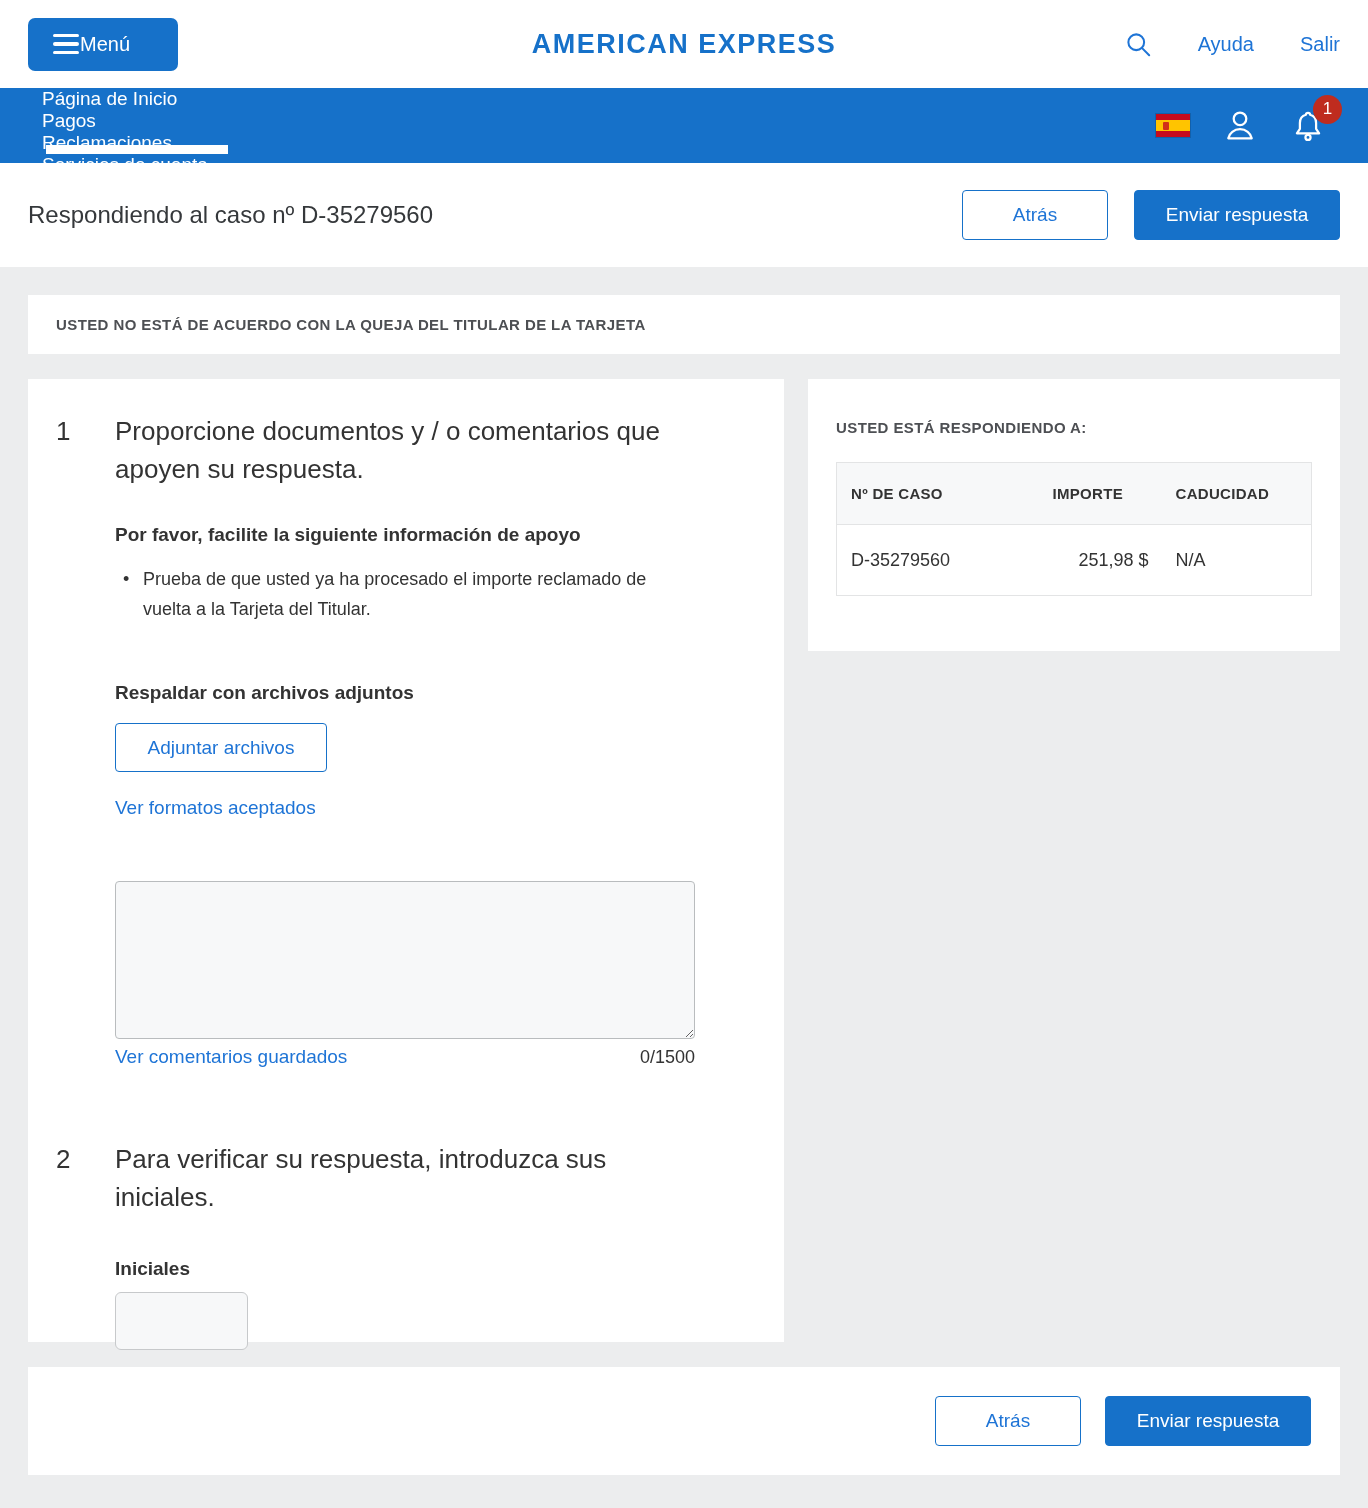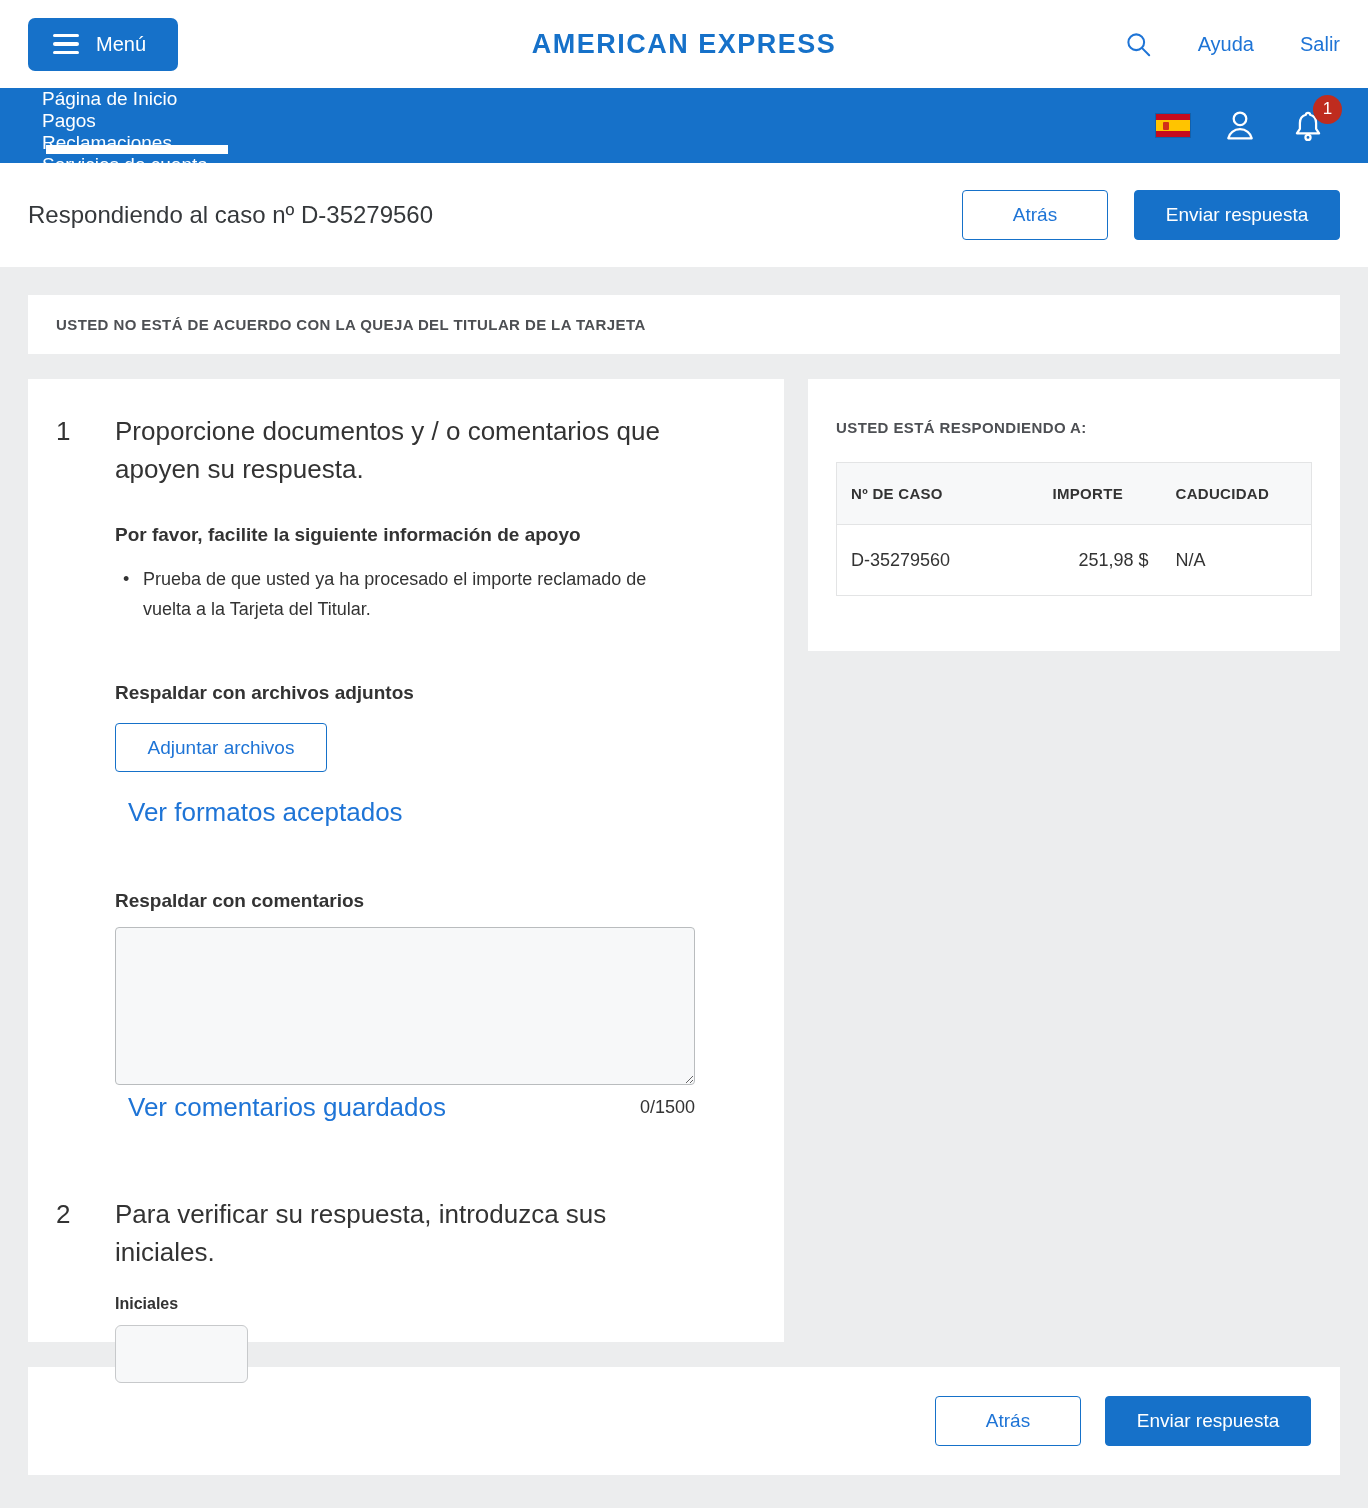--- a/index.html
+++ b/index.html
@@ -14,21 +14,21 @@
     --panel-border:#E3E4E5;
     --field-bg:#F7F8F9;
   }
   *{margin:0;padding:0;box-sizing:border-box;}
   html,body{background:#fff;}
   body{font-family:"Liberation Sans","DejaVu Sans",sans-serif;color:var(--text-dark);}
   .page{width:1368px;height:1508px;display:flex;flex-direction:column;overflow:hidden;background:#fff;}
 
   
   .top-header{height:88px;display:flex;align-items:center;padding:0 28px;position:relative;background:#fff;flex:0 0 auto;}
-  .menu-btn{display:flex;align-items:center;gap:17px;background:var(--brand-blue);color:#fff;border:none;border-radius:7px;width:150px;height:53px;padding:0 0 0 25px;font-size:20px;cursor:pointer;font-family:inherit;}
+  .menu-btn{display:flex;align-items:center;gap:1px;background:var(--brand-blue);color:#fff;border:none;border-radius:7px;width:150px;height:53px;padding:0 0 0 25px;font-size:20px;cursor:pointer;font-family:inherit;}
   .hamburger{display:inline-flex;flex-direction:column;gap:5px;}
   .hamburger span{display:block;width:26px;height:3.5px;background:#fff;border-radius:2px;}
   .logo{position:absolute;left:50%;transform:translateX(-50%);font-size:27px;font-weight:bold;letter-spacing:1.5px;color:var(--brand-blue);white-space:nowrap;}
   .header-right{margin-left:auto;display:flex;align-items:center;gap:46px;}
   .header-link{color:var(--link-blue);font-size:20px;text-decoration:none;cursor:pointer;background:none;border:none;font-family:inherit;}
   .search-btn{background:none;border:none;cursor:pointer;display:flex;align-items:center;}
 
   
   .nav-bar{height:75px;background:var(--brand-blue);display:flex;align-items:stretch;padding:0 42px;color:#fff;flex:0 0 auto;}
   .nav-items{display:flex;align-items:stretch;flex-direction:column;}
@@ -61,30 +61,30 @@
   .step-heading{font-size:26px;font-weight:400;line-height:38px;color:var(--text-dark);}
 
   .support-heading{font-size:19px;font-weight:bold;margin-top:36px;}
   .support-list{list-style:none;margin-top:18px;}
   .support-list li{font-size:18px;line-height:30px;padding-left:28px;position:relative;}
   .support-list li::before{content:"•";position:absolute;left:8px;}
 
   .section-heading{font-size:19px;font-weight:bold;}
   .attach-block{margin-top:58px;}
   .attach-btn{margin-top:19px;width:212px;height:49px;background:#fff;border:1px solid var(--brand-blue);border-radius:4px;color:var(--link-blue);font-size:19px;cursor:pointer;font-family:inherit;}
-  .text-link{display:inline-block;color:var(--link-blue);font-size:26px;text-decoration:none;cursor:pointer;margin-left:13px;}
+  .text-link{display:inline-block;color:var(--link-blue);font-size:19px;text-decoration:none;cursor:pointer;}
   .formats-link{margin-top:25px;}
 
   .comments-block{margin-top:62px;}
   .comments-textarea{margin-top:15px;width:580px;height:158px;background:var(--field-bg);border:1px solid #B9BCBE;border-radius:4px;resize:both;font-family:inherit;font-size:17px;padding:10px 12px;color:var(--text-dark);display:block;}
   .comments-row{width:580px;display:flex;align-items:center;margin-top:7px;}
   .char-counter{margin-left:auto;font-size:18px;color:var(--text-dark);}
 
   .step-2{margin-top:72px;}
-  .initials-label{font-size:16px;font-weight:bold;margin-top:24px;}
+  .initials-label{font-size:19px;font-weight:bold;margin-top:42px;}
   .initials-input{margin-top:12px;width:133px;height:58px;background:var(--field-bg);border:1px solid #C7C9CB;border-radius:6px;font-size:20px;padding:0 12px;font-family:inherit;display:block;}
 
   
   .side-panel{width:532px;height:272px;background:#fff;padding:40px 28px 36px;}
   .side-title{font-size:15px;font-weight:bold;letter-spacing:.4px;color:var(--text-gray);}
   .case-table{margin-top:26px;width:476px;border-collapse:collapse;border:1px solid var(--panel-border);}
   .case-table thead tr{background:var(--field-bg);}
   .case-table th{font-size:15px;font-weight:bold;text-align:left;color:var(--text-dark);letter-spacing:.3px;height:62px;border-bottom:1px solid var(--panel-border);}
   .case-table td{font-size:18px;color:var(--text-dark);height:71px;background:#fff;}
   .col-case{width:216px;padding-left:14px;}
@@ -175,21 +175,20 @@
               <li>Prueba de que usted ya ha procesado el importe reclamado de vuelta a la Tarjeta del Titular.</li>
             </ul>
 
             <div class="attach-block">
               <h3 class="section-heading">Respaldar con archivos adjuntos</h3>
               <button class="attach-btn">Adjuntar archivos</button>
               <div><a class="text-link formats-link">Ver formatos aceptados</a></div>
             </div>
 
             <div class="comments-block">
-              <h3 class="section-heading">Respaldar con comentarios</h3>
               <textarea class="comments-textarea" maxlength="1500" style=""></textarea>
               <div class="comments-row">
                 <a class="text-link">Ver comentarios guardados</a>
                 <span class="char-counter">0/1500</span>
               </div>
             </div>
           </div>
         </div>
 
         <div class="step step-2">

